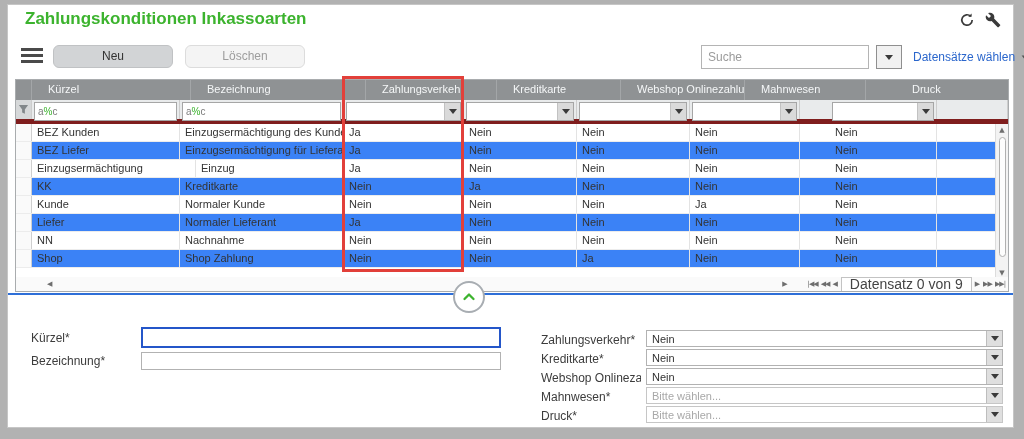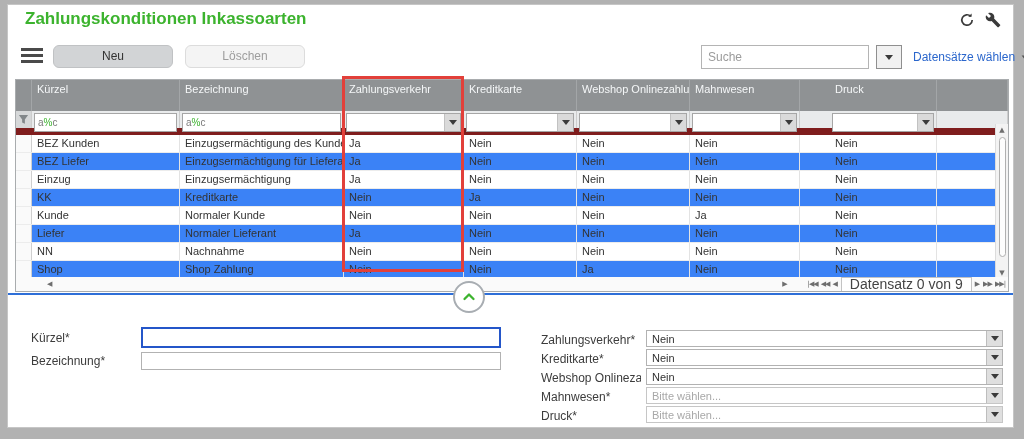--- a/index.html
+++ b/index.html
@@ -44,26 +44,26 @@
   .records-link {
     position:absolute; left:905px; top:45px; font-size:12px; color:#2a66cc;
     cursor:pointer; display:flex; align-items:center; gap:6px; white-space:nowrap;
   }
   .records-link .tri { border-top-color:#555; transform:scale(.85); }
   
   .grid {
     position:absolute; left:7px; top:74px; width:994px; height:213px;
     border:1px solid #a9acae; background:#fff; font-size:11px; overflow:hidden;
   }
-  .gh-row { display:flex; height:31px; background:#8f9294; color:#f5f7f8; }
+  .gh-row { display:flex; height:20px; background:#8f9294; color:#f5f7f8;gap:11px; }
   .gh-cell { padding:3px 0 0 5px; border-right:1px solid #a3a6a8; overflow:hidden; white-space:nowrap; }
   .c0 { width:16px; flex:none; } .c1 { width:148px; flex:none; } .c2 { width:164px; flex:none; }
   .c3 { width:120px; flex:none; } .c4 { width:113px; flex:none; } .c5 { width:113px; flex:none; }
   .c6 { width:110px; flex:none; } .c7 { width:107px; flex:none;margin-left:30px; } .cfill { flex:1; }
-  .f-row { display:flex; height:24px; background:#e9ebec; border-bottom:7px solid #7f1d1d; }
+  .f-row { display:flex; height:24px; background:#e9ebec; border-bottom:5px solid #7f1d1d; }
   .f-cell { position:relative; border-right:1px solid #cdcdcd; }
   .f-gut { background:#d6d8d9; display:flex; align-items:center; justify-content:center; cursor:pointer; }
   .finput {
     margin:2px; height:19px; background:#fff; border:1px solid #a6a6a6;
     display:flex; align-items:center; padding-left:3px; font-size:10px; color:#7a7a7a; cursor:text;
   }
   .finput .pct { color:#3cb32e; }
   .fcombo {
     margin:2px; height:19px; background:#fff; border:1px solid #a6a6a6;
     display:flex; align-items:center; cursor:pointer;
@@ -251,22 +251,22 @@
           <div class="dcell c2">Einzugsermächtigung für Lieferan...</div>
           <div class="dcell c3">Ja</div>
           <div class="dcell c4">Nein</div>
           <div class="dcell c5">Nein</div>
           <div class="dcell c6">Nein</div>
           <div class="dcell c7">Nein</div>
           <div class="dcell cfill"></div>
         </div>
         <div class="drow">
           <div class="dcell c0 gut"></div>
+          <div class="dcell c2">Einzugsermächtigung</div>
           <div class="dcell c1">Einzug</div>
-          <div class="dcell c2">Einzugsermächtigung</div>
           <div class="dcell c3">Ja</div>
           <div class="dcell c4">Nein</div>
           <div class="dcell c5">Nein</div>
           <div class="dcell c6">Nein</div>
           <div class="dcell c7">Nein</div>
           <div class="dcell cfill"></div>
         </div>
         <div class="drow alt">
           <div class="dcell c0 gut"></div>
           <div class="dcell c1">KK</div>

